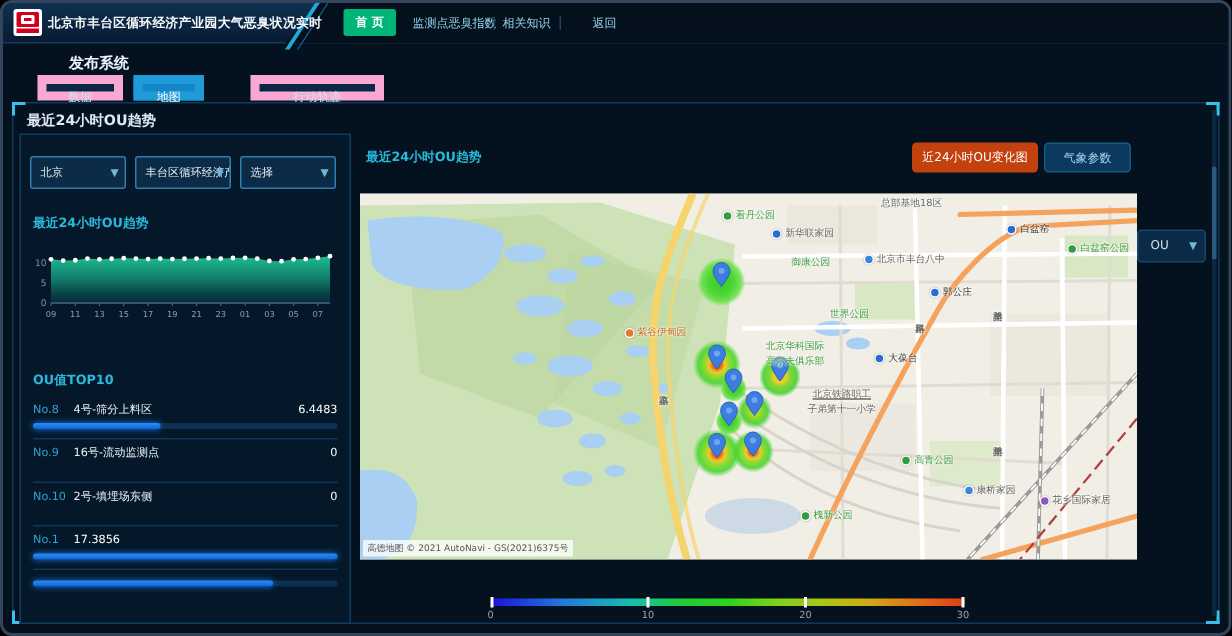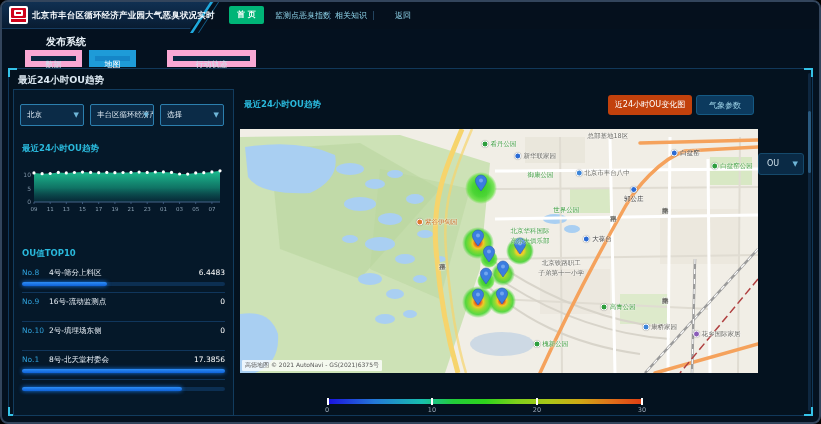--- a/index.html
+++ b/index.html
@@ -235,21 +235,20 @@
           <div class="rk-row">
             <span class="rk-rank">No.10</span>
             <span class="rk-name">2号-填埋场东侧</span>
             <span class="rk-val">0</span>
           </div>
 
         </div>
         <div class="rk-item">
           <div class="rk-row">
             <span class="rk-rank">No.1</span>
-            <span class="rk-name">8号-北天堂村委会</span>
             <span class="rk-val">17.3856</span>
           </div>
           <div class="bar-track">
               <div class="bar-fill" style="width: 100%;"></div>
             </div>
         </div>
         <div class="rk-item">
           <div class="bar-track">
               <div class="bar-fill" style="width: 79%;"></div>
             </div>
@@ -439,38 +438,38 @@
               <span>白盆窑</span>
             </div>
             <div class="map-label" style="left: 95%; top: 15%; color: rgb(63, 158, 66);">
               <span class="lbl-icon" style="background: rgb(46, 158, 62);"></span>
               <span>白盆窑公园</span>
             </div>
             <div class="map-label" style="left: 70%; top: 18%; color: rgb(102, 102, 96);">
               <span class="lbl-icon" style="background: rgb(61, 133, 216);"></span>
               <span>北京市丰台八中</span>
             </div>
-            <div class="map-label" style="left: 76%; top: 27%; color: rgb(58, 58, 58); flex-direction: column;">
+            <div class="map-label" style="left: 76%; top: 27%; color: rgb(58, 58, 58);">
               <span class="lbl-icon" style="background: rgb(43, 107, 212);"></span>
               <span>郭公庄</span>
             </div>
             <div class="map-label" style="left: 63%; top: 33%; color: rgb(63, 158, 66);">
               <span>世界公园</span>
             </div>
             <div class="map-label" style="left: 56%; top: 42%; color: rgb(63, 158, 66);">
               <span>北京华科国际</span>
             </div>
             <div class="map-label" style="left: 56%; top: 46%; color: rgb(63, 158, 66);">
               <span>高尔夫俱乐部</span>
             </div>
             <div class="map-label" style="left: 69%; top: 45%; color: rgb(58, 58, 58);">
               <span class="lbl-icon" style="background: rgb(43, 107, 212);"></span>
               <span>大葆台</span>
             </div>
-            <div class="map-label" style="left: 62%; top: 55%; color: rgb(102, 102, 96);">
+            <div class="map-label" style="left: 62%; top: 55%; color: rgb(102, 102, 96); text-decoration: underline;">
               <span>北京铁路职工</span>
             </div>
             <div class="map-label" style="left: 62%; top: 59%; color: rgb(102, 102, 96);">
               <span>子弟第十一小学</span>
             </div>
             <div class="map-label" style="left: 38%; top: 38%; color: rgb(200, 106, 32);">
               <span class="lbl-icon" style="background: rgb(224, 120, 48);"></span>
               <span>紫谷伊甸园</span>
             </div>
             <div class="map-label vertical" style="left: 72%; top: 33%; color: rgb(102, 102, 96);">

